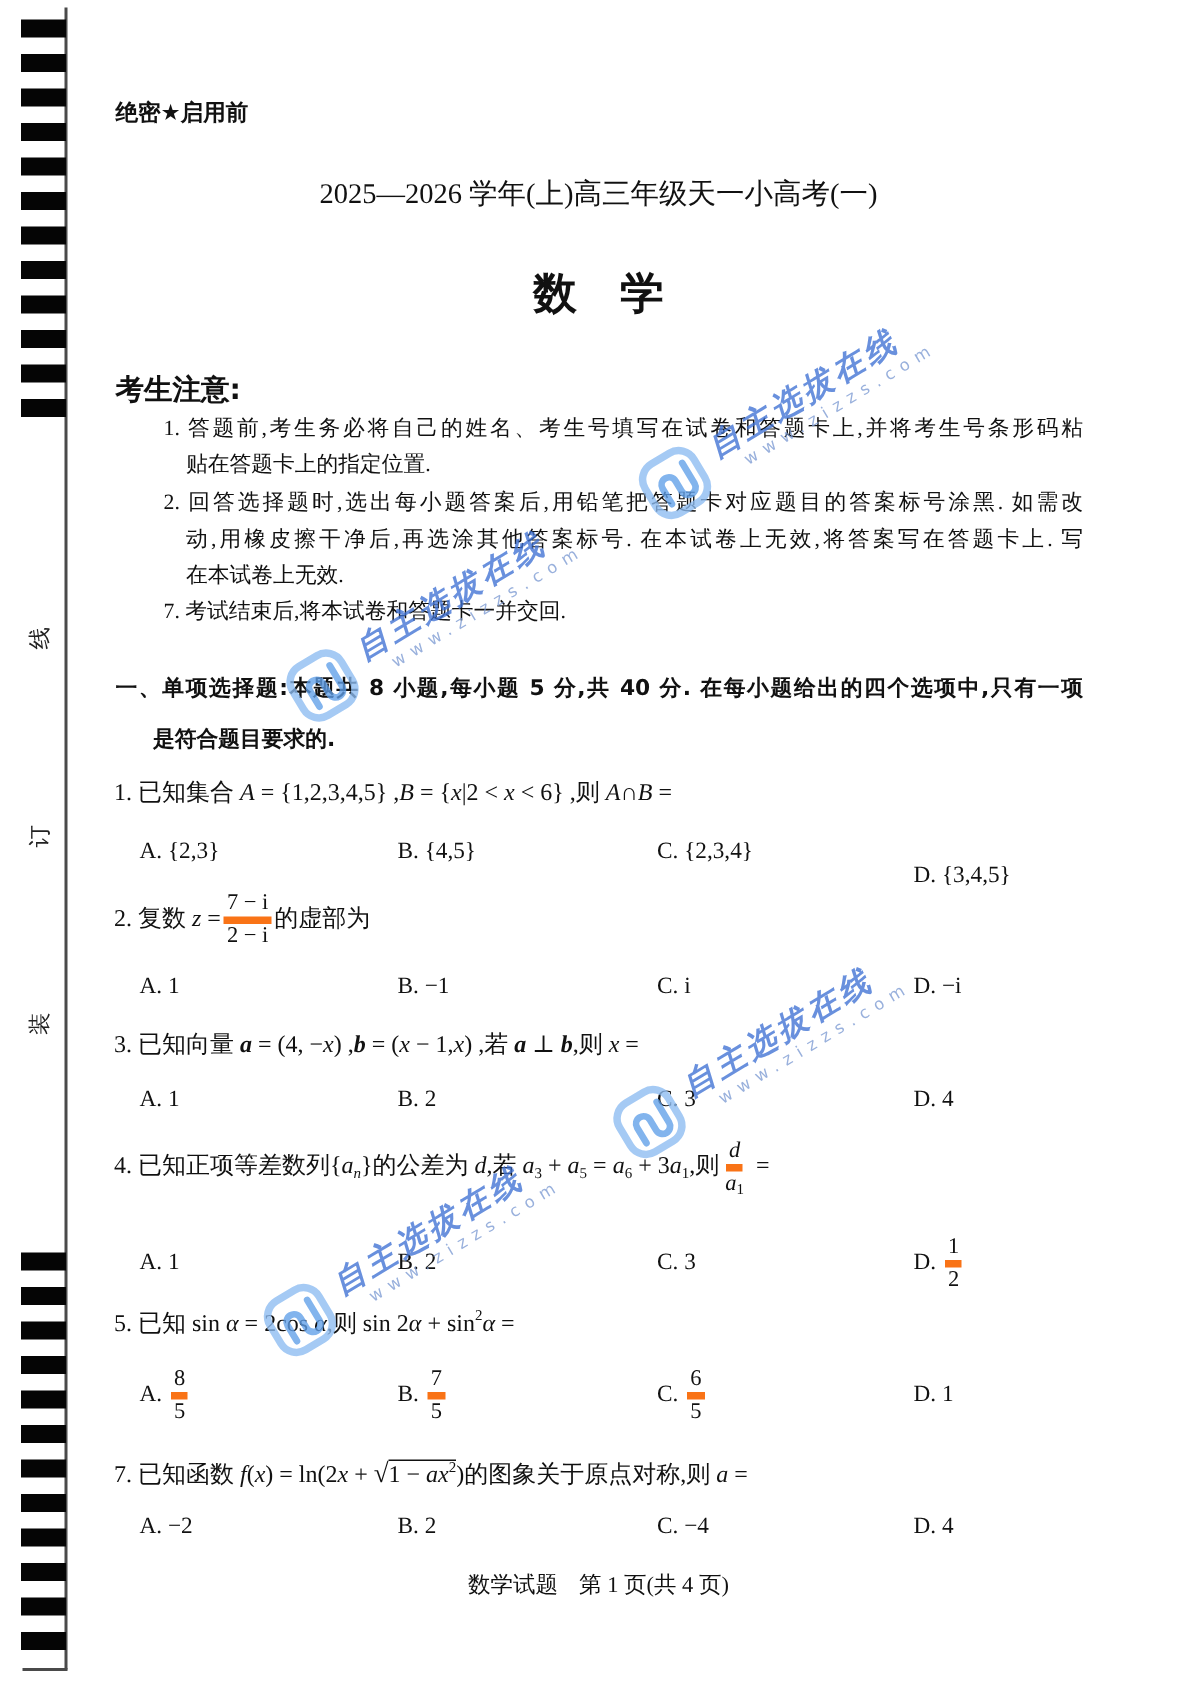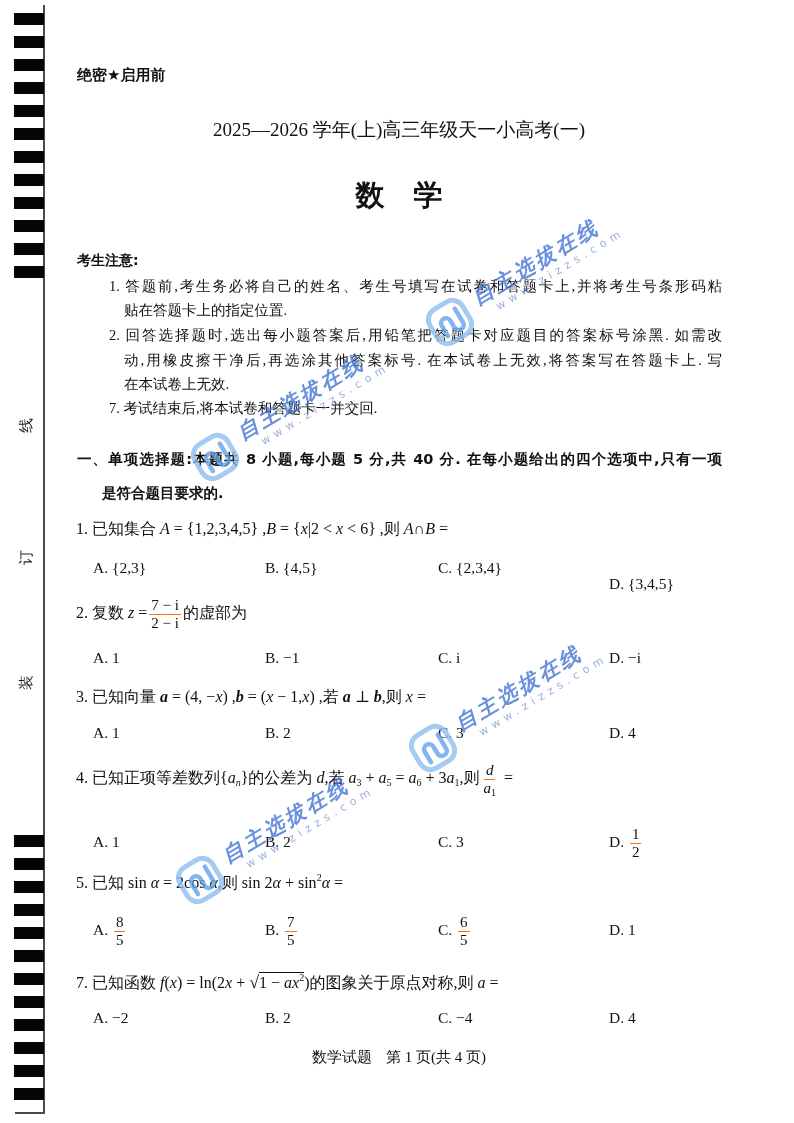--- a/index.html
+++ b/index.html
@@ -41,21 +41,21 @@
       left: 2px; width: 794px; top: 118px; text-align: center;
       font-size: 19px; line-height: 24px;
     }
     .subject {
       left: 2px; width: 794px; top: 178px; text-align: center;
       font-size: 29px; line-height: 34px; font-weight: bold;
       font-family: "DejaVu Sans", sans-serif;
     }
     
     .notice-heading {
-      left: 77px; top: 250px; font-size: 14px; line-height: 20px; font-weight: bold;
+      left: 77px; top: 250px; font-size: 19px; line-height: 20px; font-weight: bold;
       font-family: "DejaVu Sans", sans-serif;
     }
     .nline {
       position: absolute; font-size: 14.5px; line-height: 20px; height: 20px;
       overflow: visible;
     }
     .just {
       text-align: justify; text-align-last: justify; white-space: normal;
     }
     
@@ -71,21 +71,21 @@
     .opt {
       position: absolute; height: 40px; line-height: 40px; font-size: 15.5px;
       white-space: nowrap;
     }
     .mi { font-style: italic; }
     .mb { font-style: italic; font-weight: bold; }
     .frac {
       display: inline-flex; flex-direction: column; align-items: center;
       vertical-align: middle; line-height: 17px; font-size: 15px; margin: 0 2px;
     }
-    .frac .num { border-bottom: 1px solid #f97316; padding: 0 2px; }
+    .frac .num { border-bottom: 5px solid #f97316; padding: 0 2px; }
     .frac .den { padding: 0 2px; }
     .sub { font-size: 10px; vertical-align: -3px; line-height: 0; }
     .sup { font-size: 10px; vertical-align: 7px; line-height: 0; }
     .rad-sign { font-size: 18px; }
     .radicand { border-top: 1px solid #111; padding-top: 1px; line-height: 18px; display: inline-block; }
     
     .footer {
       left: 2px; width: 794px; top: 1047px; text-align: center;
       font-size: 15px; line-height: 20px;
     }

